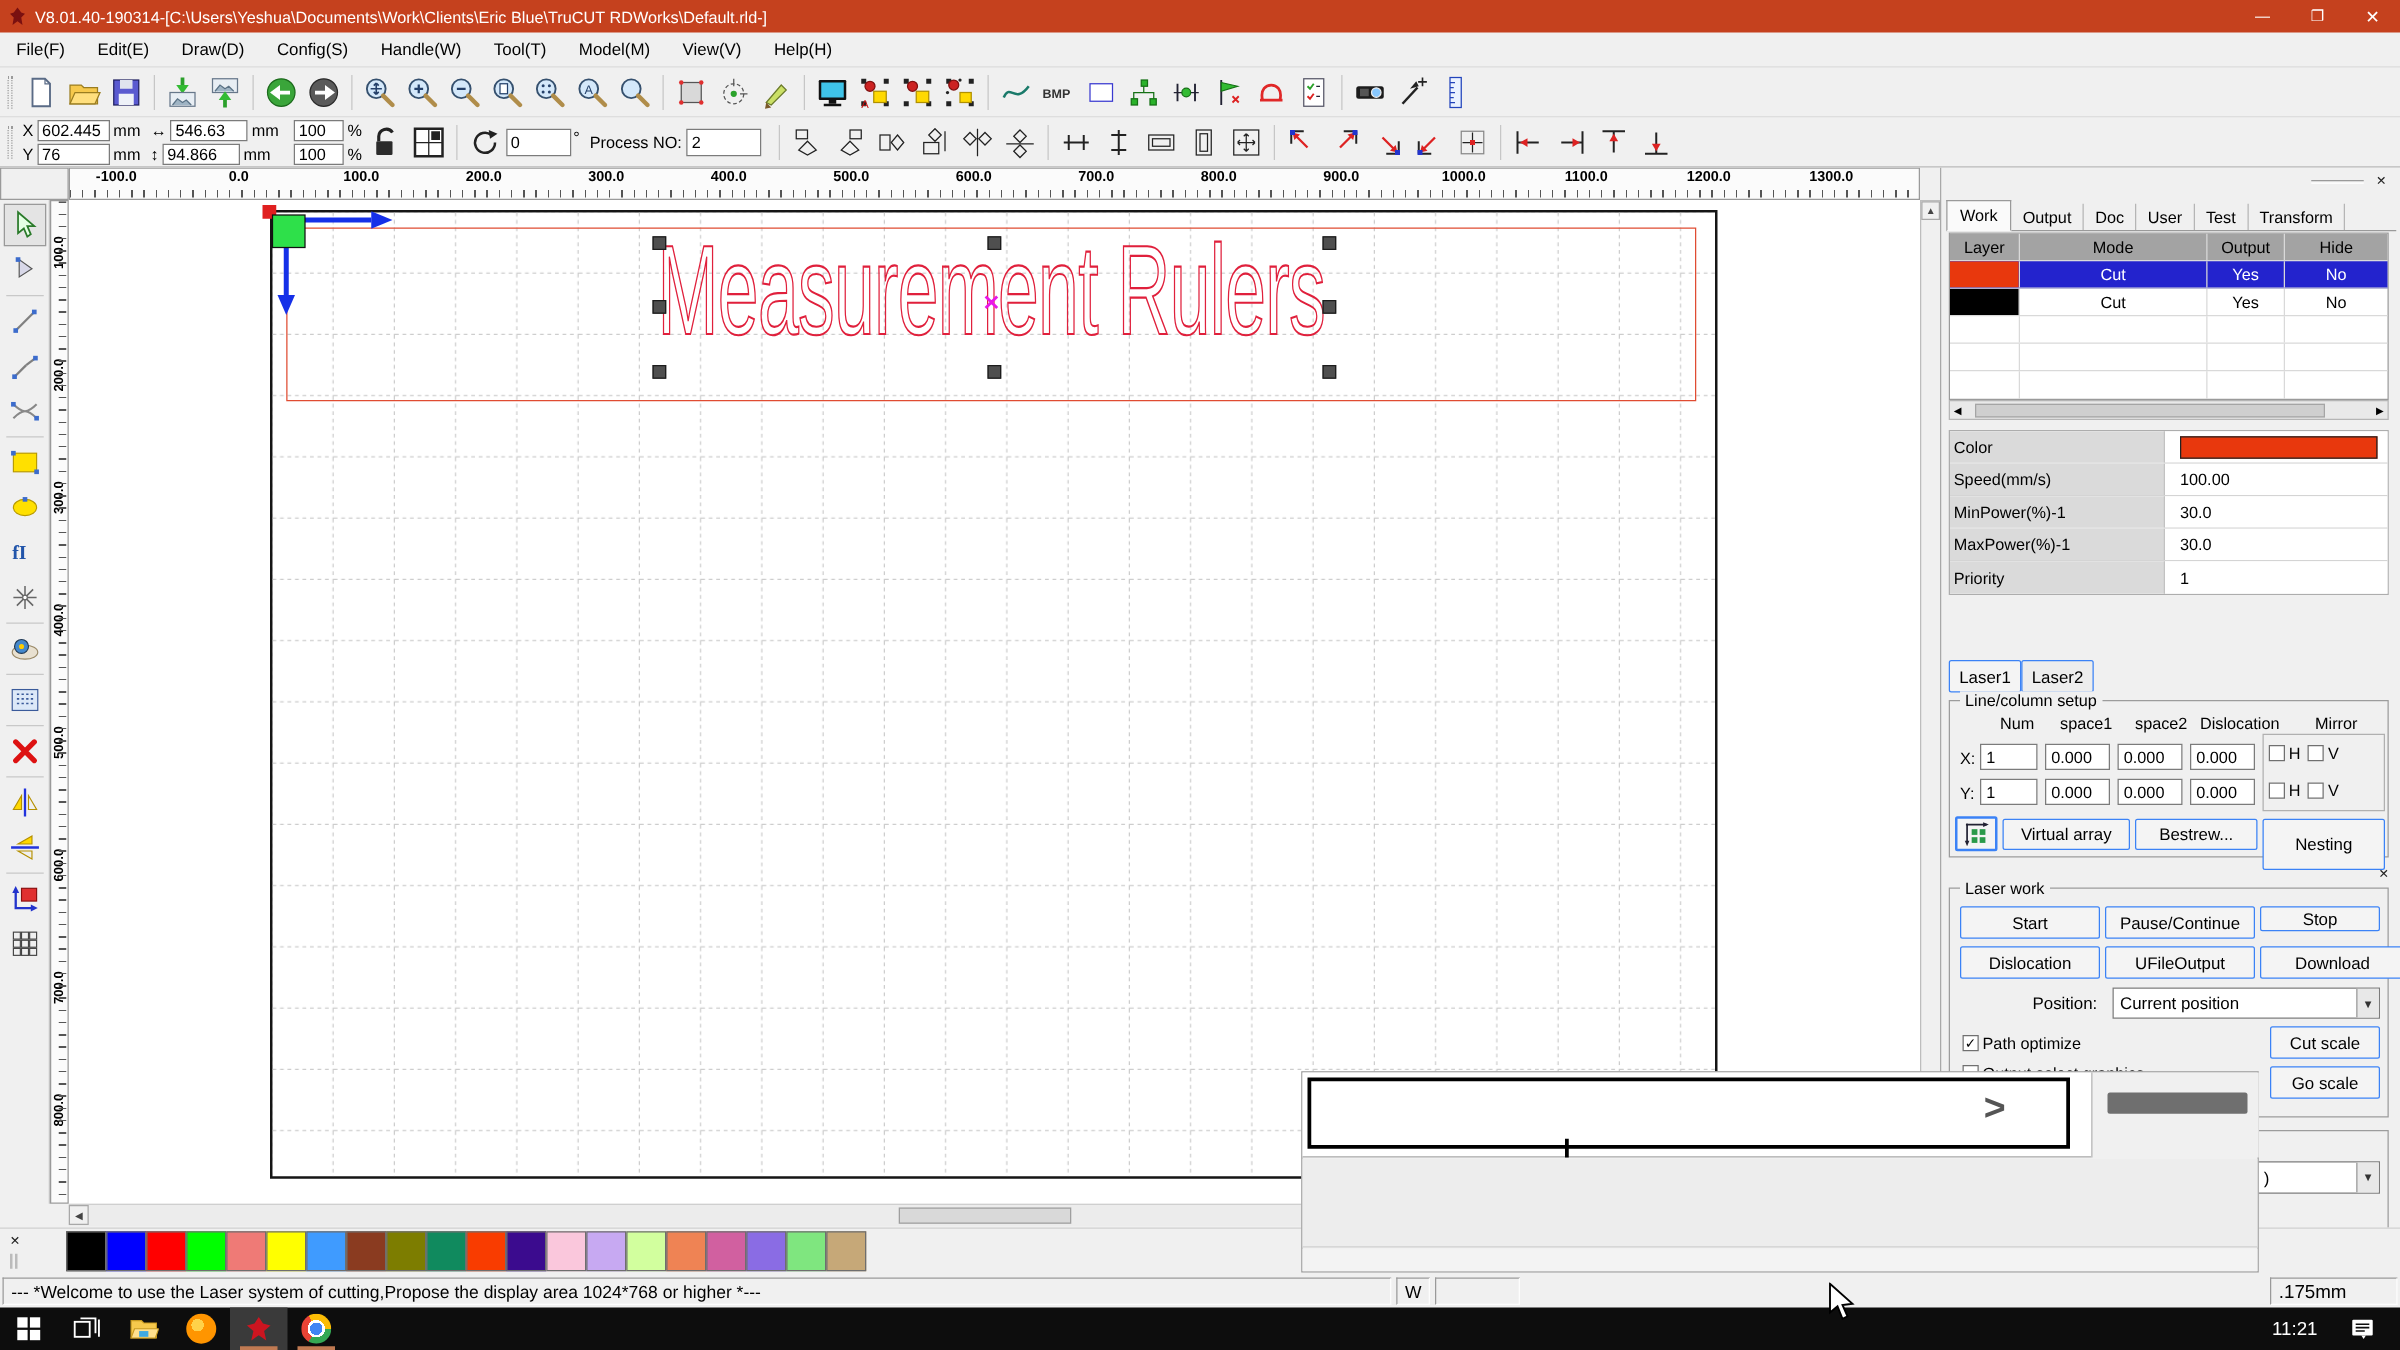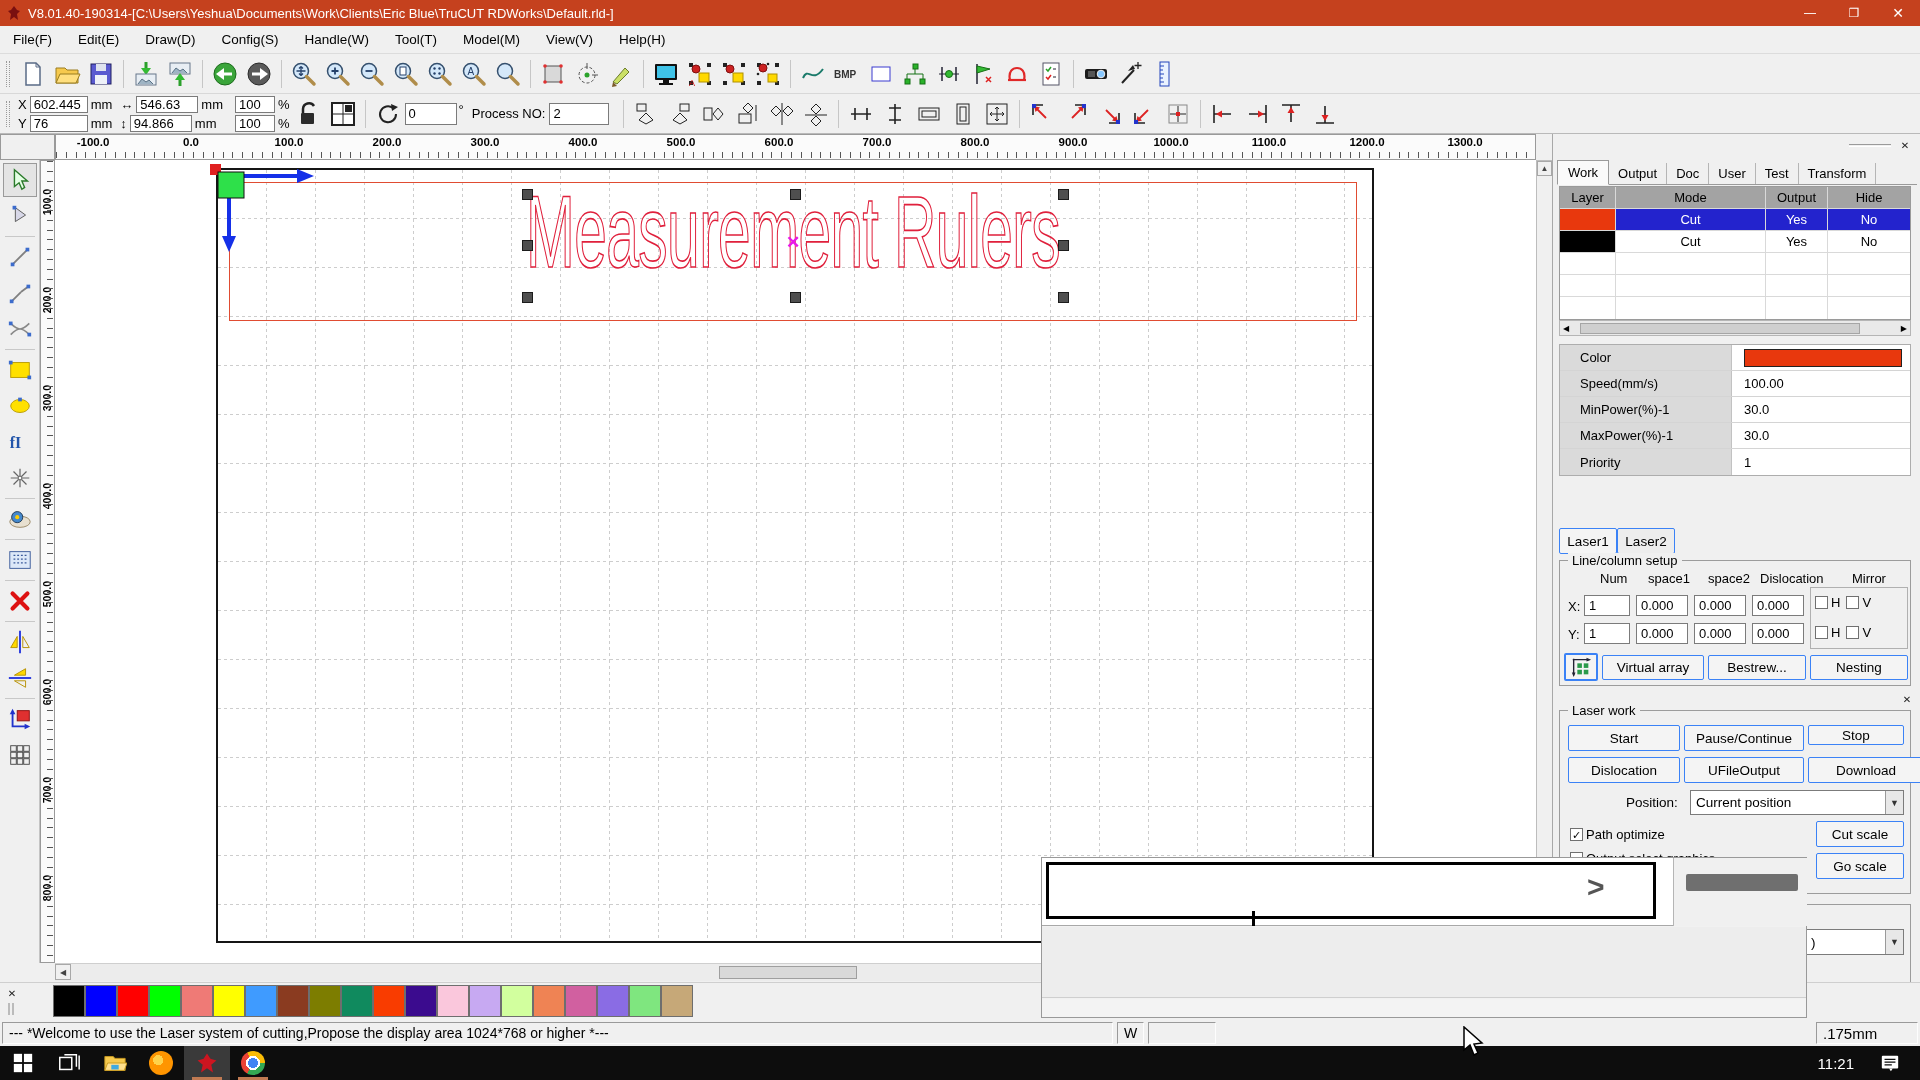--- a/index.html
+++ b/index.html
@@ -58,21 +58,21 @@
 .lt-h{background:#a3a3a3;font-weight:normal}
 .lt-c{display:flex;align-items:center;justify-content:center;border-right:1px solid #d9d9d9;overflow:hidden}
 .c1{width:56px}.c2{width:150px}.c3{width:62px}.c4{width:52px;border-right:none;flex:1}
 .lt-row.sel{background:#2323cd;color:#fff}
 .lt-swatch{width:100%;height:100%}
 .lt-scroll{position:absolute;left:6px;top:186px;width:352px;height:16px;background:#e9e9e9;border:1px solid #b5b5b5;display:flex;justify-content:space-between;align-items:center}
 .lt-thumb{position:absolute;left:20px;top:2px;width:280px;height:11px;background:#cfcfcf;border:1px solid #a5a5a5}
 .params{position:absolute;left:6px;top:210px;width:352px;border:1px solid #adadad;font-size:13px}
 .p-row{display:flex;height:26px;border-bottom:1px solid #d4d4d4;background:#fff}
 .p-row:last-child{border-bottom:none}
-.p-lab{width:172px;background:#dadada;display:flex;align-items:center;padding-left:20px;border-right:1px solid #c2c2c2}
+.p-lab{width:172px;background:#dadada;display:flex;align-items:center;padding-left:3px;border-right:1px solid #c2c2c2}
 .p-val{flex:1;display:flex;align-items:center;padding-left:12px}
 .p-swatch{width:158px;height:18px;border:1px solid #222}
 .lbtn{position:absolute;height:26px}
 .gb{position:absolute;border:1px solid #9c9c9c}
 .lg{position:absolute;top:-8px;left:8px;background:#f0f0f0;padding:0 4px;font-size:13px}
 .colh{position:absolute;top:10px;font-size:13px}
 .mini-fld{position:absolute;height:21px;background:#fff;border:1px solid #7b7b7b;font-size:13px;display:flex;align-items:center;padding-left:4px}
 .cb{width:13px;height:13px;background:#fff;border:1px solid #707070;font-size:11px;line-height:12px;text-align:center;flex:none}
 .cbl{font-size:13px;margin:0 6px 0 3px}
 .combo{background:#fff;border:1px solid #7b7b7b;display:flex;align-items:center;font-size:13.5px}
@@ -897,21 +897,21 @@
           <g fill="#2a9a4a">
             <rect x="8" y="8" width="5" height="5"></rect>
             <rect x="15" y="8" width="5" height="5"></rect>
             <rect x="8" y="15" width="5" height="5"></rect>
             <rect x="15" y="15" width="5" height="5"></rect>
           </g>
         </svg>
       </div>
     <div class="btn" style="position:absolute;left:42px;top:94px;width:102px;height:25px">Virtual array</div>
     <div class="btn" style="position:absolute;left:148px;top:94px;width:98px;height:25px">Bestrew...</div>
-    <div class="btn" style="position:absolute;left:250px;top:94px;width:98px;height:25px">Nesting</div>
+    <div class="btn" style="position:absolute;left:250px;top:94px;width:98px;height:41px">Nesting</div>
   </div>
 
   <div class="minix" style="left:346px;top:558px">✕</div>
 
   <div class="gb" style="left:6px;top:576px;width:352px;height:184px">
     <span class="lg">Laser work</span>
     <div class="btn" style="position:absolute;left:8px;top:14px;width:112px;height:26px">Start</div>
     <div class="btn" style="position:absolute;left:124px;top:14px;width:120px;height:26px">Pause/Continue</div>
     <div class="btn" style="position:absolute;left:248px;top:14px;width:96px;height:20px">Stop</div>
     <div class="btn" style="position:absolute;left:8px;top:46px;width:112px;height:26px">Dislocation</div>

